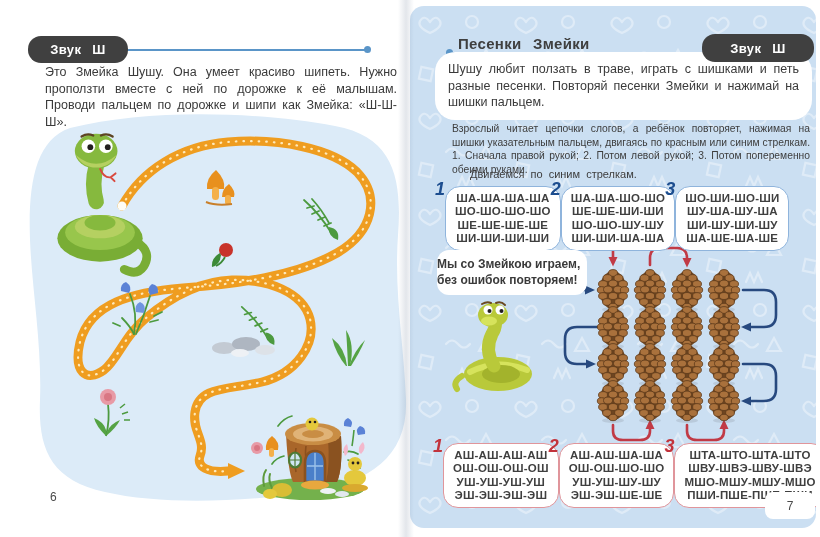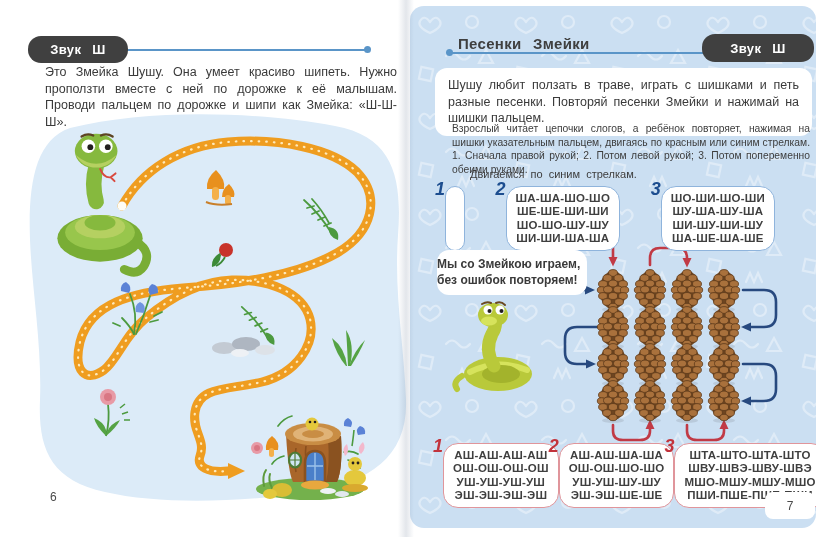--- a/index.html
+++ b/index.html
@@ -222,29 +222,35 @@
     </svg>
 
     <div class="rp-content">
       <div class="page-title" style="left:48px;top:29px;">Песенки Змейки</div>
       <div class="head-dot" style="left:36px;top:43px;"></div>
       <div class="head-line" style="left:40px;top:46px;width:310px;"></div>
       <div class="badge" style="left:292px;top:16px;width:112px;height:28px;">
         <span>Звук Ш</span>
       </div>
 
-      <div class="intro-box" style="left:25px;top:62px;width:351px;">Шушу любит ползать в траве, играть с шишками и петь разные песенки. Повторяй песенки Змейки и нажимай на шишки пальцем.</div>
+      <div class="intro-box" style="left:25px;top:46px;width:351px;border-radius:20px;">Шушу любит ползать в траве, играть с шишками и петь разные песенки. Повторяй песенки Змейки и нажимай на шишки пальцем.</div>
 
       <div class="small-note" style="left:42px;top:116px;width:358px;">Взрослый читает цепочки слогов, а ребёнок повторяет, нажимая на шишки указательным пальцем, двигаясь по красным или синим стрелкам. 1. Сначала правой рукой; 2. Потом левой рукой; 3. Потом попеременно обеими руками.</div>
 
       <div class="section-label" style="left:60px;top:162px;">Двигаемся по синим стрелкам.</div>
 
       <div class="syl-row" style="left:35px;top:180px;width:330px;">
           <div class="syl-box blue">
             <span class="syl-num">1</span>
+            <div class="syl-lines">
+              <div>ША-ША-ША-ША</div>
+              <div>ШО-ШО-ШО-ШО</div>
+              <div>ШЕ-ШЕ-ШЕ-ШЕ</div>
+              <div>ШИ-ШИ-ШИ-ШИ</div>
+            </div>
           </div>
           <div class="syl-box blue">
             <span class="syl-num">2</span>
             <div class="syl-lines">
               <div>ША-ША-ШО-ШО</div>
               <div>ШЕ-ШЕ-ШИ-ШИ</div>
               <div>ШО-ШО-ШУ-ШУ</div>
               <div>ШИ-ШИ-ША-ША</div>
             </div>
           </div>

